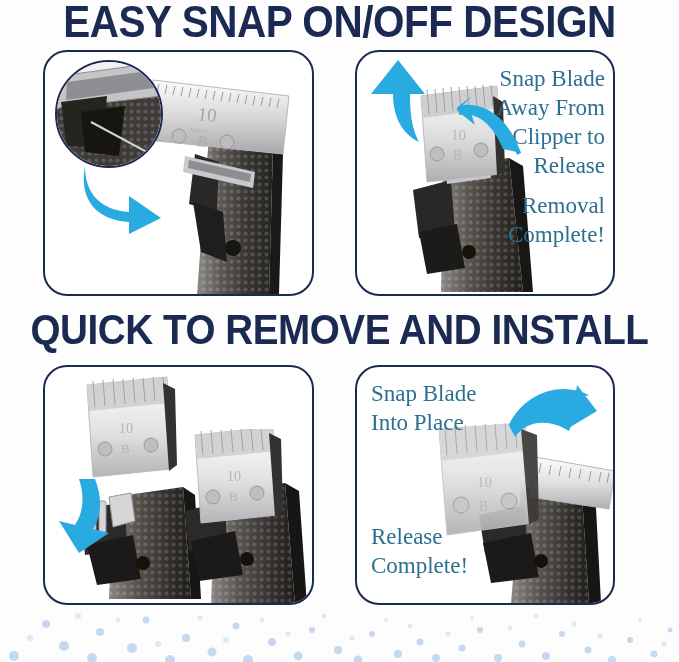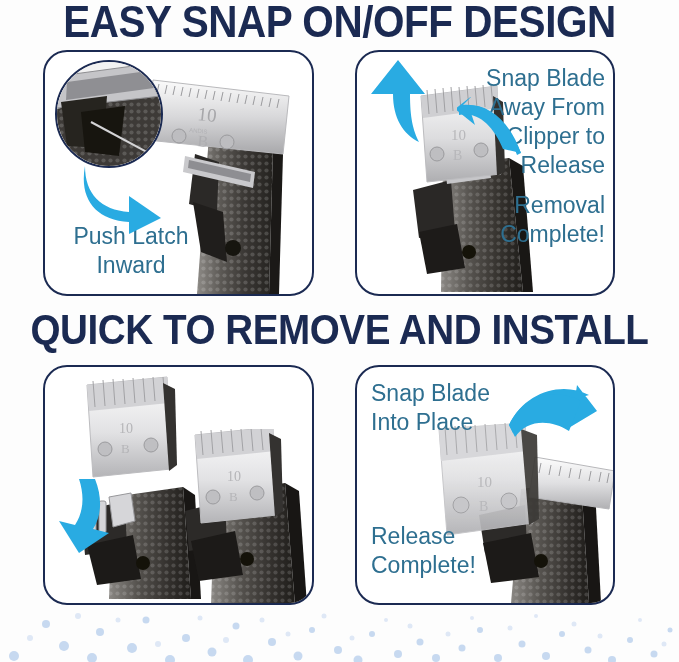--- a/index.html
+++ b/index.html
@@ -42,20 +42,21 @@
 
   
   .caption{
     position:absolute;
     color:#2e6f90;
     font-size:23px;
     line-height:29px;
     font-weight:400;
     white-space:pre-line;
     z-index:6;
+    font-family:Liberation Serif, serif;
   }
   .cap-left{text-align:left;}
   .cap-center{text-align:center;}
   .cap-right{text-align:right;}
 
   #cap-p1{left:6px;top:170px;width:160px;}
   #cap-p2a{right:8px;top:12px;width:178px;}
   #cap-p2b{right:8px;top:139px;width:178px;}
   #cap-p3{right:6px;top:14px;width:186px;}
   #cap-p4a{left:14px;top:12px;width:160px;}
@@ -213,22 +214,20 @@
       <path d="M10 50 L56 44 L52 96 L16 94 Z" fill="#26241f"></path>
       <path d="M30 60 L74 54 L68 104 L34 100 Z" fill="#17150f"></path>
       <line x1="40" y1="70" x2="118" y2="112" stroke="#d4d4d6" stroke-width="2"></line>
     </svg>
   </div>
 
   <svg class="arrow" id="arrow-p1" viewBox="0 0 84 74" xmlns="http://www.w3.org/2000/svg">
     <path d="M4 6 C4 34, 20 50, 48 52 L48 36 L80 58 L48 74 L48 62 C14 60, -2 38, 4 6 Z" fill="#29abe2"></path>
   </svg>
 
-  <div class="caption cap-center" id="cap-p1">Push Latch
-Inward</div>
 </div>
 
 <div class="panel" id="panel-2">
 
   <svg class="clipper" style="left:26px;top:20px;" width="176" height="220" viewBox="0 0 176 220" xmlns="http://www.w3.org/2000/svg">
     <defs>
       <linearGradient id="bodyG2" x1="0" y1="0" x2="1" y2="0">
         <stop offset="0" stop-color="#8b8884"></stop>
           <stop offset=".35" stop-color="#56534f"></stop>
         <stop offset=".68" stop-color="#373430"></stop>

